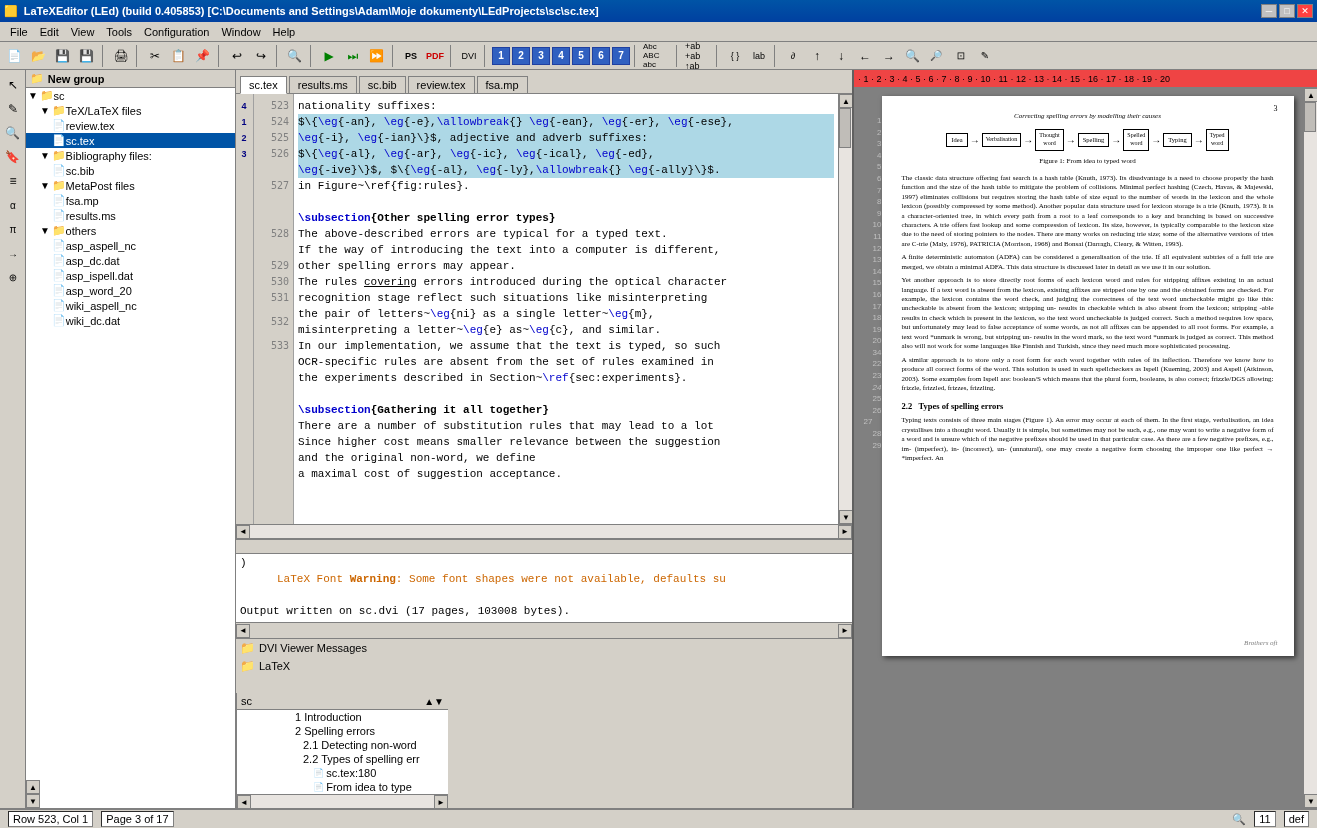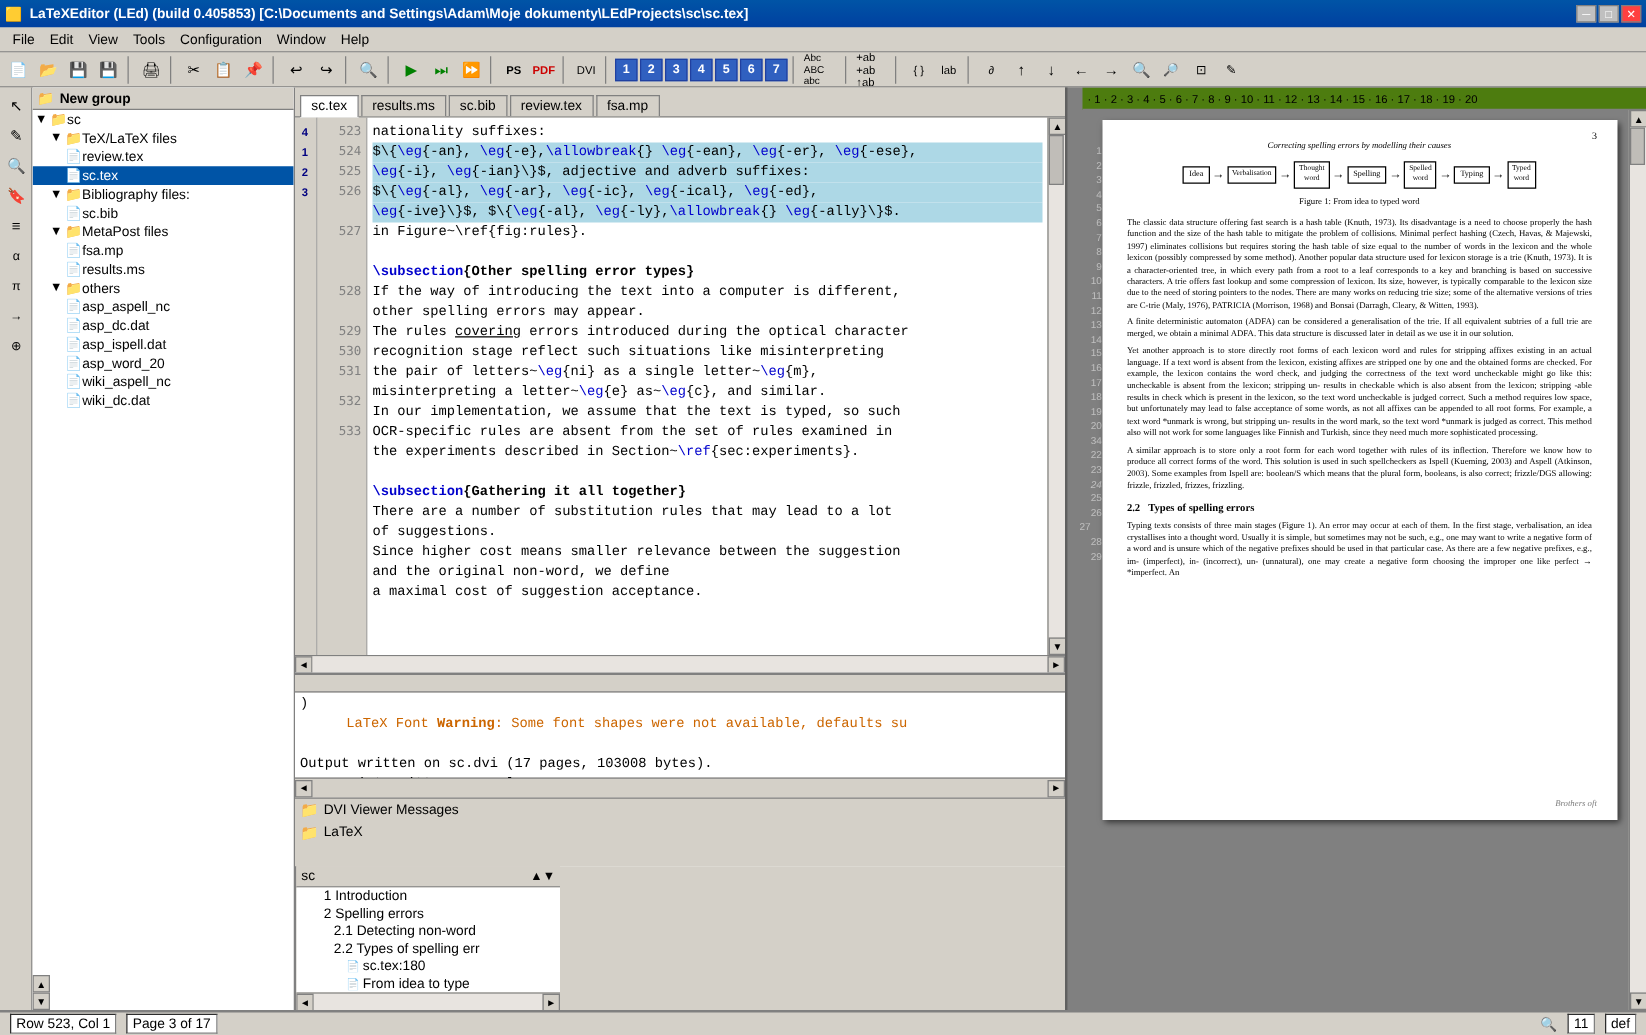--- a/index.html
+++ b/index.html
@@ -55,21 +55,21 @@
     .log-warn { color: #cc6600; margin-left: 37px; }
     #log-bottom { height: 16px; background: #d4d0c8; border-top: 1px solid #808080; display: flex; align-items: center; }
     #log-scrollbar { flex: 1; height: 14px; }
     
     
     #log-tree { border-top: 1px solid #808080; background: #d4d0c8; height: 55px; overflow-y: auto; }
     .log-tree-item { padding: 2px 4px; display: flex; align-items: center; gap: 4px; cursor: pointer; }
     .folder-icon { font-size: 12px; }
     #outline-header { background: #d4d0c8; padding: 2px 4px; border-bottom: 1px solid #808080; font-size: 11px; }
     #outline-scroll { overflow-y: auto; flex: 1; font-size: 11px; }
-    .outline-item { padding: 1px 14px; cursor: pointer; white-space: nowrap; overflow: hidden; display: flex; align-items: center; }
+    .outline-item { padding: 1px 14px; cursor: pointer; white-space: nowrap; overflow: hidden; display: flex; align-items: center; margin-left: 36px; }
     
     
     #pdf-panel { width: 460px; background: #808080; border-left: 2px solid #606060; display: flex; flex-direction: column; overflow: hidden; }
     #pdf-ruler { background: #d4d0c8; height: 18px; border-bottom: 1px solid #808080; display: flex; align-items: center; padding: 0 4px; font-size: 10px; overflow: hidden; }
     #pdf-content { flex: 1; overflow-y: auto; overflow-x: hidden; background: #808080; display: flex; flex-direction: column; align-items: center; padding: 8px 4px; }
     #pdf-page { background: white; width: 420px; min-height: 560px; padding: 20px 30px; font-family: 'Times New Roman', serif; font-size: 8px; line-height: 1.3; position: relative; box-shadow: 2px 2px 4px rgba(0,0,0,0.5); }
     .pdf-title { text-align: center; font-style: italic; font-size: 7px; margin-bottom: 8px; }
     .pdf-figure { border: none; margin: 8px 0; }
     .pdf-diagram { display: flex; align-items: center; justify-content: center; gap: 4px; margin: 6px 0; }
     .pdf-box { border: 1px solid black; padding: 2px 4px; font-size: 7px; text-align: center; }
@@ -325,33 +325,33 @@
 
           <div id="editor-content">
             <div class="code-line">nationality suffixes:</div>
             <div class="code-line" style="background:#add8e6;">$\{<span class="kw-cmd">\eg</span>{-an}, <span class="kw-cmd">\eg</span>{-e},<span class="kw-cmd">\allowbreak</span>{} <span class="kw-cmd">\eg</span>{-ean}, <span class="kw-cmd">\eg</span>{-er}, <span class="kw-cmd">\eg</span>{-ese},</div>
             <div class="code-line" style="background:#add8e6;"><span class="kw-cmd">\eg</span>{-i}, <span class="kw-cmd">\eg</span>{-ian}\}$, adjective and adverb suffixes:</div>
             <div class="code-line" style="background:#add8e6;">$\{<span class="kw-cmd">\eg</span>{-al}, <span class="kw-cmd">\eg</span>{-ar}, <span class="kw-cmd">\eg</span>{-ic}, <span class="kw-cmd">\eg</span>{-ical}, <span class="kw-cmd">\eg</span>{-ed},</div>
             <div class="code-line" style="background:#add8e6;"><span class="kw-cmd">\eg</span>{-ive}\}$, $\{<span class="kw-cmd">\eg</span>{-al}, <span class="kw-cmd">\eg</span>{-ly},<span class="kw-cmd">\allowbreak</span>{} <span class="kw-cmd">\eg</span>{-ally}\}$.</div>
             <div class="code-line">in Figure~\ref{fig:rules}.</div>
             <div class="code-line">&nbsp;</div>
             <div class="code-line"><span class="kw-cmd" style="font-weight:bold;">\subsection</span><span style="font-weight:bold;">{Other spelling error types}</span></div>
+            <div class="code-line">The above-described errors are typical for a typed text.</div>
             <div class="code-line">If the way of introducing the text into a computer is different,</div>
             <div class="code-line">other spelling errors may appear.</div>
             <div class="code-line">The rules <span style="text-decoration:underline;">covering</span> errors introduced during the optical character</div>
             <div class="code-line">recognition stage reflect such situations like misinterpreting</div>
             <div class="code-line">the pair of letters~<span class="kw-cmd">\eg</span>{ni} as a single letter~<span class="kw-cmd">\eg</span>{m},</div>
             <div class="code-line">misinterpreting a letter~<span class="kw-cmd">\eg</span>{e} as~<span class="kw-cmd">\eg</span>{c}, and similar.</div>
             <div class="code-line">In our implementation, we assume that the text is typed, so such</div>
             <div class="code-line">OCR-specific rules are absent from the set of rules examined in</div>
             <div class="code-line">the experiments described in Section~<span class="kw-cmd">\ref</span>{sec:experiments}.</div>
             <div class="code-line">&nbsp;</div>
             <div class="code-line"><span class="kw-cmd" style="font-weight:bold;">\subsection</span><span style="font-weight:bold;">{Gathering it all together}</span></div>
             <div class="code-line">There are a number of substitution rules that may lead to a lot</div>
-            <div class="code-line">of suggestions.</div>
             <div class="code-line">Since higher cost means smaller relevance between the suggestion</div>
             <div class="code-line">and the original non-word, we define</div>
             <div class="code-line">a maximal cost of suggestion acceptance.</div>
             <div class="code-line">&nbsp;</div>
           </div>
         </div>
 
         <div class="v-scroll" style="display:flex;flex-direction:column;">
           <div class="scroll-btn">▲</div>
           <div class="scroll-track">
@@ -432,21 +432,21 @@
       </div>
       <div style="display:flex;height:14px;background:#d4d0c8;border-top:1px solid #808080;">
         <div class="scroll-btn" style="width:14px;height:14px;font-size:8px;">◄</div>
         <div style="flex:1;background:#e8e4e0;"></div>
         <div class="scroll-btn" style="width:14px;height:14px;font-size:8px;">►</div>
       </div>
     </div>
   </div>
 
   <div id="pdf-panel" style="display:flex;flex-direction:column;width:465px;">
-    <div id="pdf-ruler" style="background:#4d7c0f;height:18px;border-bottom:1px solid #808080;display:flex;align-items:center;padding:0 4px;font-size:9px;gap:8px;overflow:hidden;margin-left:12px;">
+    <div id="pdf-ruler" style="background:#ef4444;height:18px;border-bottom:1px solid #808080;display:flex;align-items:center;padding:0 4px;font-size:9px;gap:8px;overflow:hidden;">
       <span>· 1 · 2 · 3 · 4 · 5 · 6 · 7 · 8 · 9 · 10 · 11 · 12 · 13 · 14 · 15 · 16 · 17 · 18 · 19 · 20</span>
     </div>
     <div style="display:flex;flex:1;overflow:hidden;">
       <div id="pdf-content" style="flex:1;overflow-y:auto;overflow-x:hidden;background:#808080;display:flex;flex-direction:column;align-items:center;padding:8px 4px;">
 
         <div style="display:flex;width:430px;">
           <div style="width:18px;font-size:8px;color:#c0c0c0;line-height:1.2;padding-top:20px;">
             <div style="margin-bottom:2px;text-align:right;">1</div>
             <div style="margin-bottom:2px;text-align:right;">2</div>
             <div style="margin-bottom:2px;text-align:right;">3</div>

